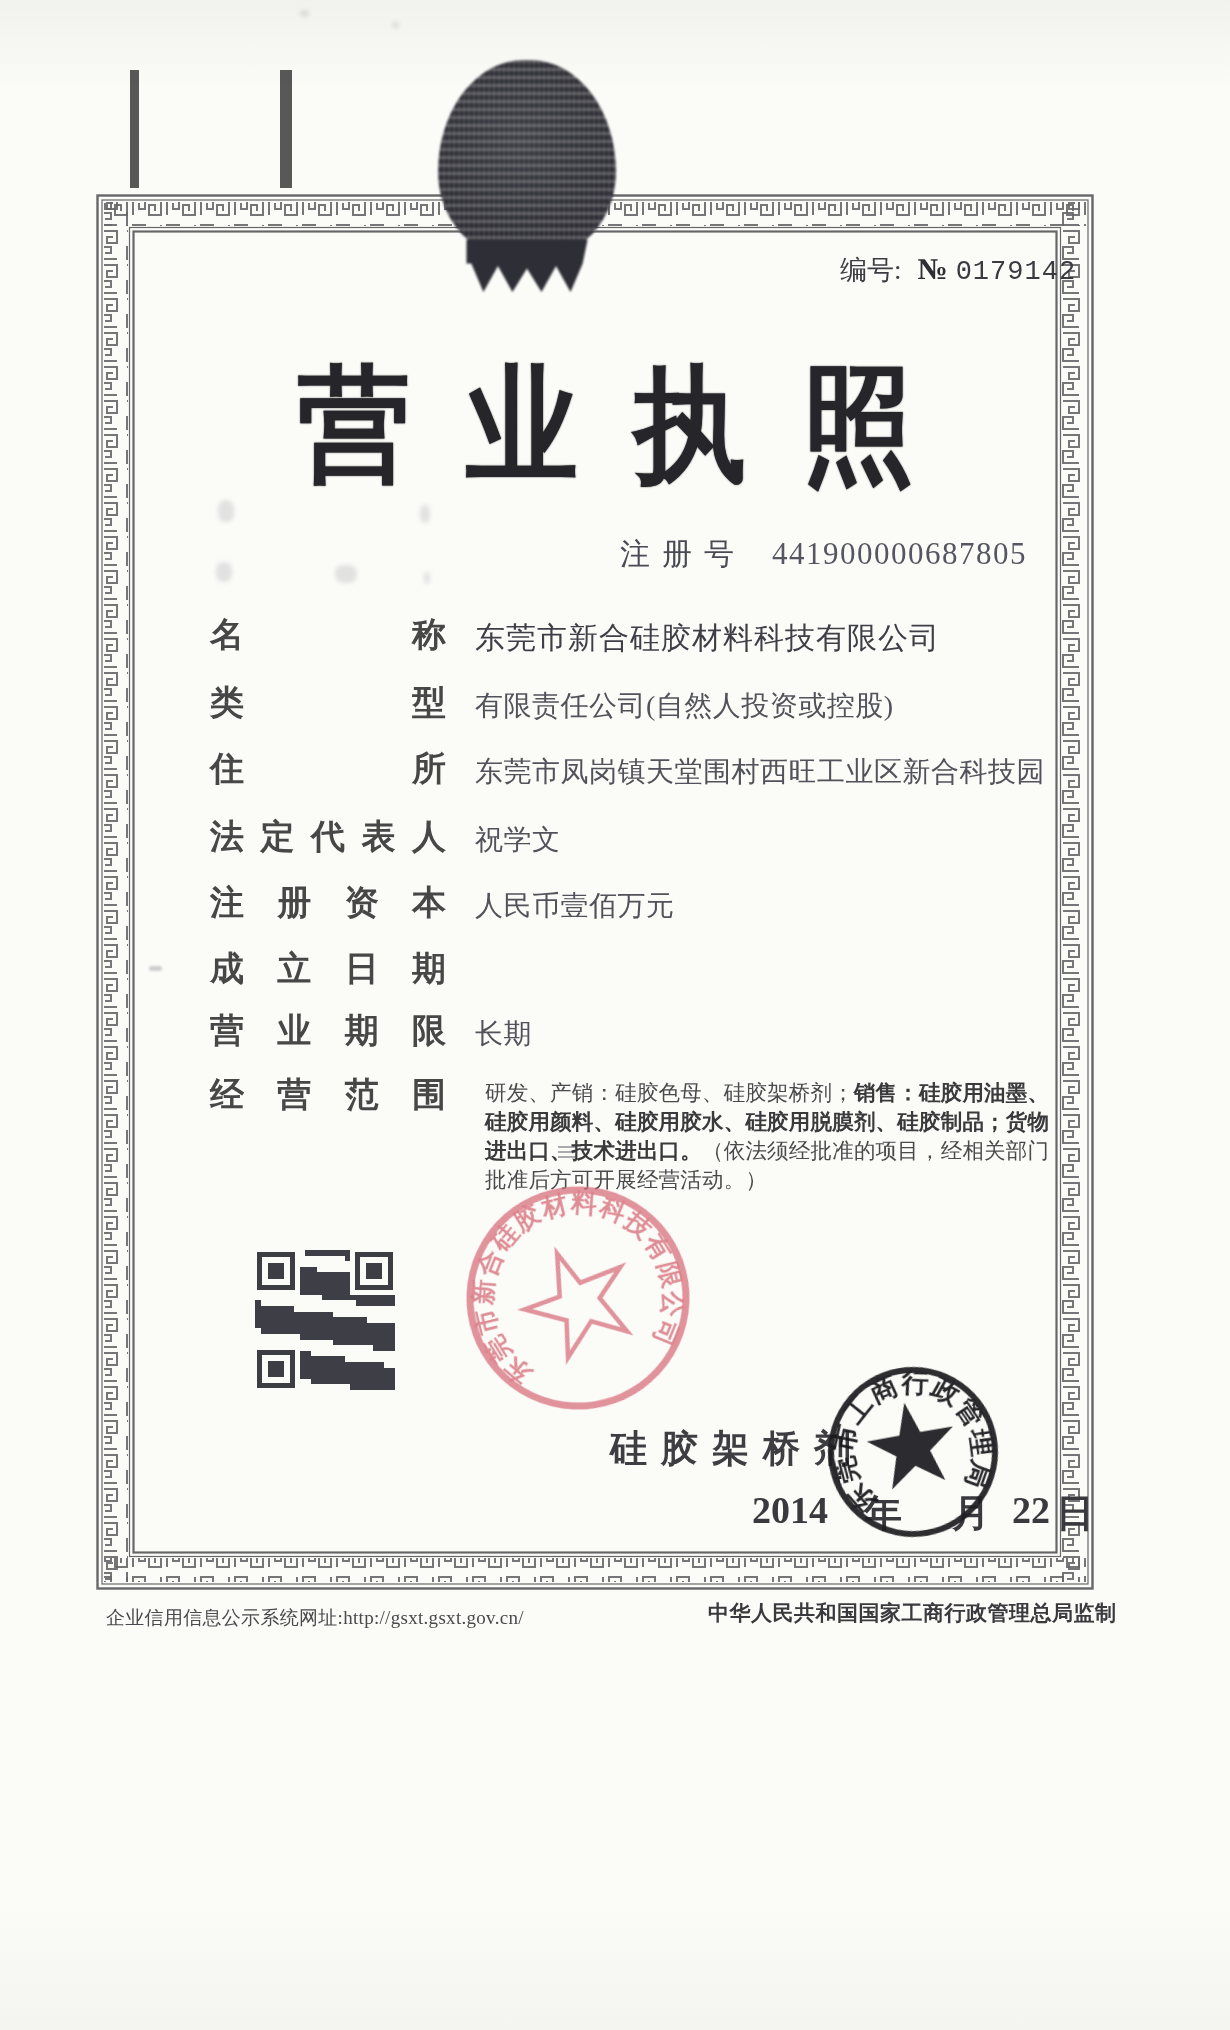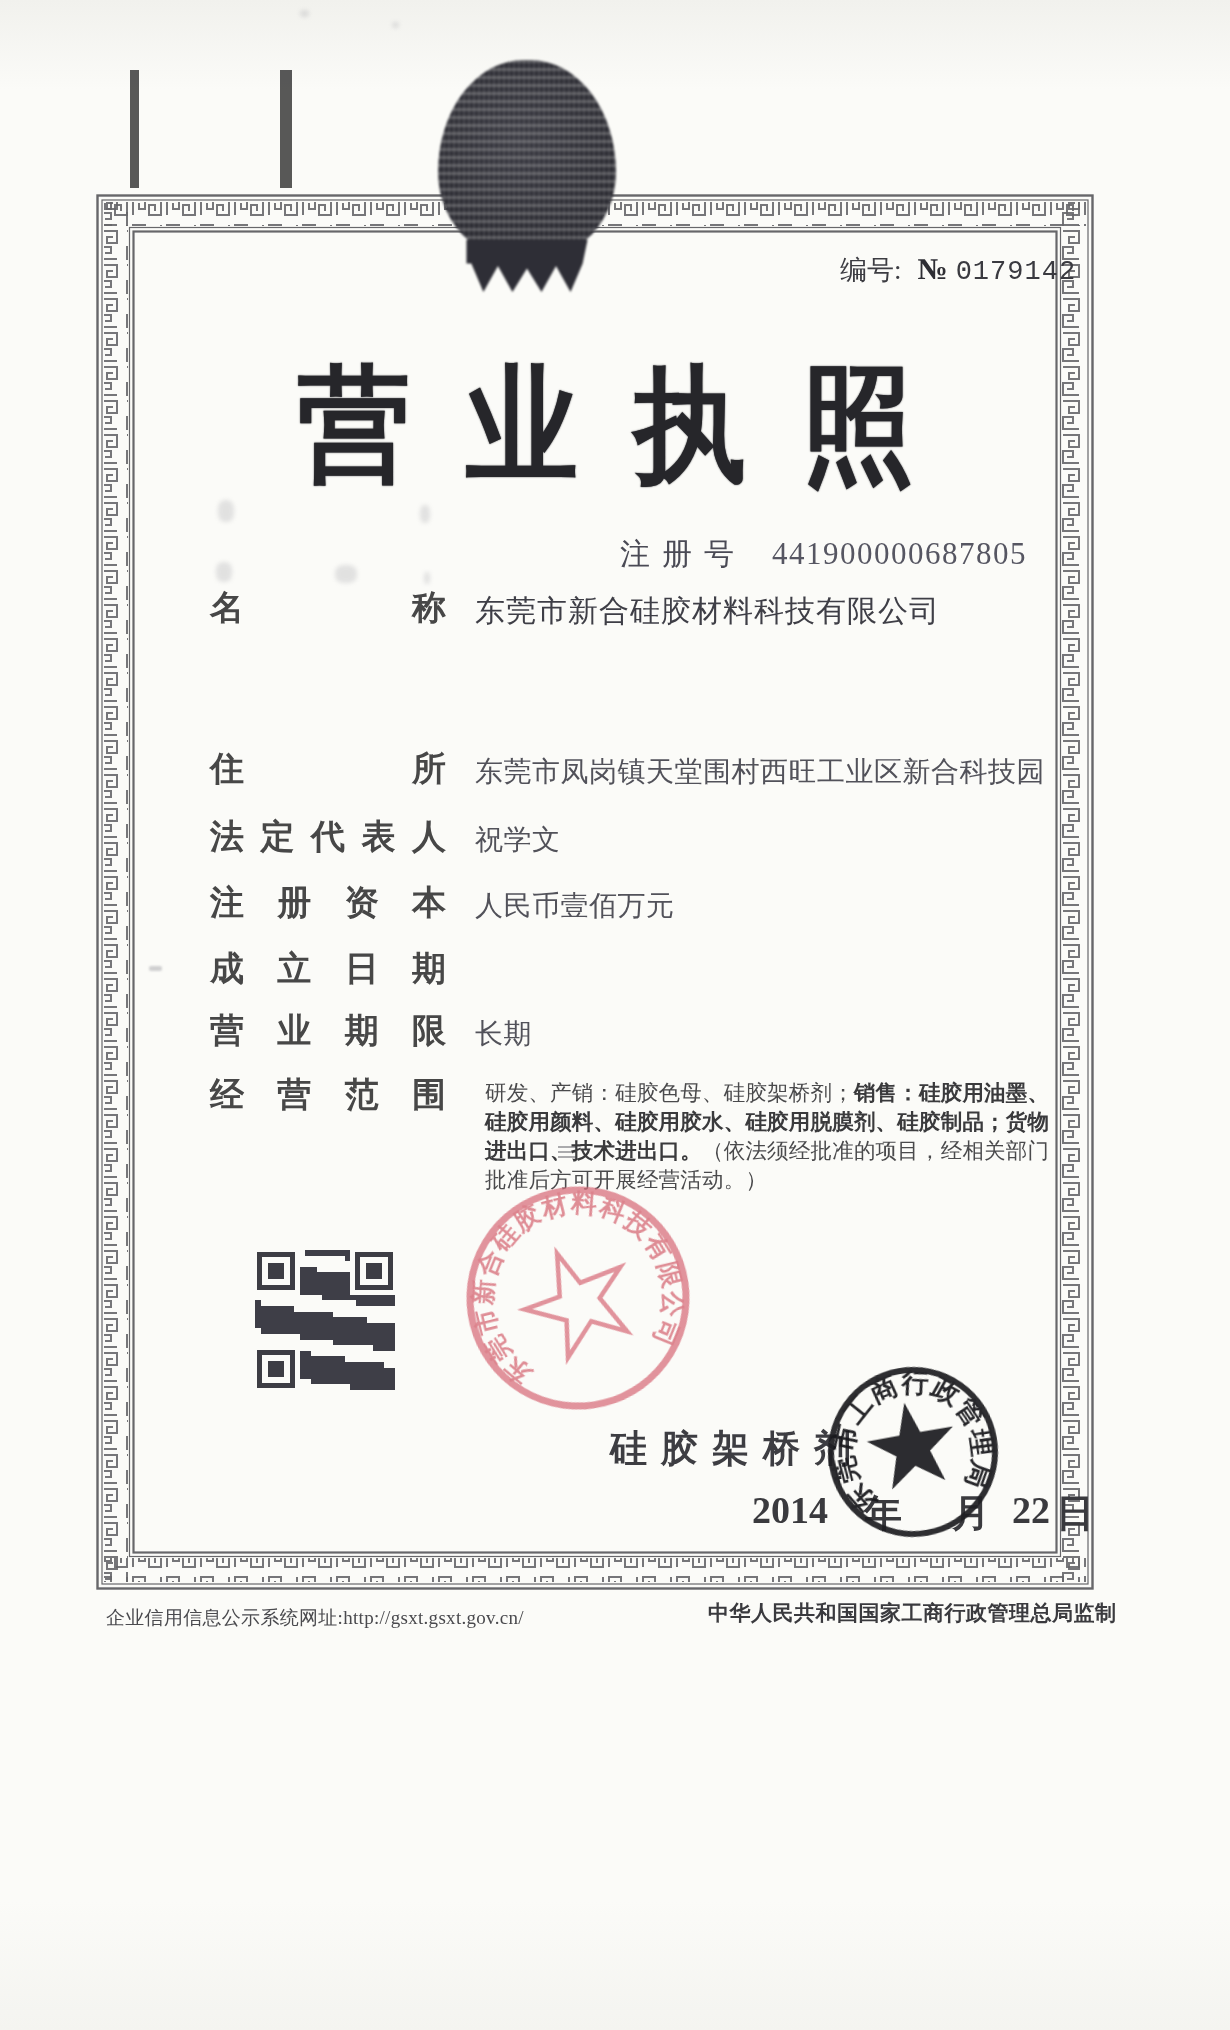--- a/index.html
+++ b/index.html
@@ -45,21 +45,21 @@
   
   .regno{left:620px;top:534px;z-index:3;white-space:nowrap;}
   .regno .lab{font-size:30px;letter-spacing:12px;color:#4a4a55;}
   .regno .val{font-size:31px;letter-spacing:1.5px;color:#565662;margin-left:22px;}
 
   
   .frow{position:absolute;left:210px;display:flex;align-items:flex-start;z-index:3;}
   .flabel{width:236px;flex:0 0 236px;font-size:34px;font-weight:700;color:#474747;
     text-align:justify;text-align-last:justify;text-justify:inter-character;line-height:1.1;}
   .fvalue{margin-left:29px;width:585px;font-size:28px;line-height:1.3;color:#52525a;letter-spacing:.5px;margin-top:4px;}
-  .r1{top:589px;} .r1 .fvalue{font-size:30px;color:#3e3e46;letter-spacing:1px;margin-top:2px;}
+  .r1{top:616px;} .r1 .fvalue{font-size:30px;color:#3e3e46;letter-spacing:1px;margin-top:2px;}
   .r2{top:684px;} .r3{top:750px;} .r4{top:818px;justify-content:flex-end;} .r5{top:884px;} .r6{top:950px;} .r7{top:1012px;}
   .r8{top:1076px;}
   .fscope{margin-left:39px;width:585px;font-size:21.5px;line-height:29px;color:#4a4a4c;margin-top:3px;letter-spacing:.2px;}
   .fscope .s1{font-weight:700;color:#3a3a3c;}
 
   
   .qr{left:255px;top:1250px;width:140px;height:140px;z-index:3;filter:blur(.3px);opacity:.92;}
   .qr-grid{position:absolute;inset:0;display:grid;grid-template-columns:repeat(25,1fr);grid-template-rows:repeat(25,1fr);}
   .qr-grid .qb{background:#2e2e38;}
   .qf{position:absolute;width:28px;height:28px;border:5px solid #2d2d35;}
@@ -130,20 +130,24 @@
 
   <div class="abs regno">
     <span class="lab">注册号</span>
     <span class="val">441900000687805</span>
   </div>
 
   <div class="frow r1">
     <div class="flabel">名称</div>
     <div class="fvalue">东莞市新合硅胶材料科技有限公司</div>
   </div>
+  <div class="frow r2">
+    <div class="flabel">类型</div>
+    <div class="fvalue">有限责任公司(自然人投资或控股)</div>
+  </div>
   <div class="frow r3">
     <div class="flabel">住所</div>
     <div class="fvalue">东莞市凤岗镇天堂围村西旺工业区新合科技园</div>
   </div>
   <div class="frow r4">
     <div class="flabel">法定代表人</div>
     <div class="fvalue">祝学文</div>
   </div>
   <div class="frow r5">
     <div class="flabel">注册资本</div>

